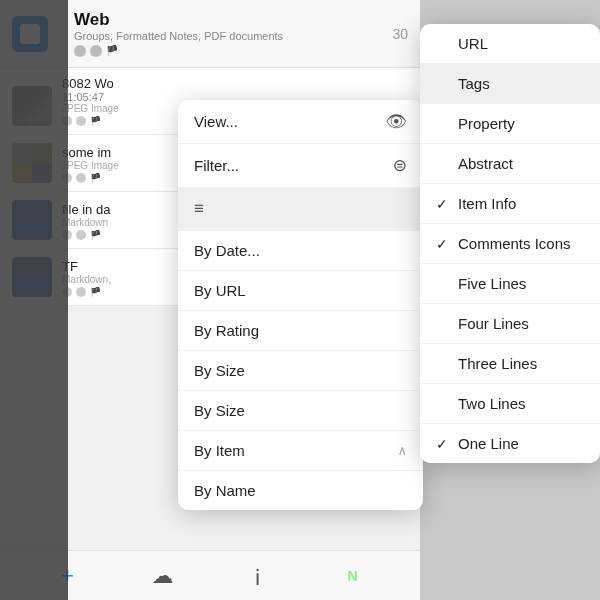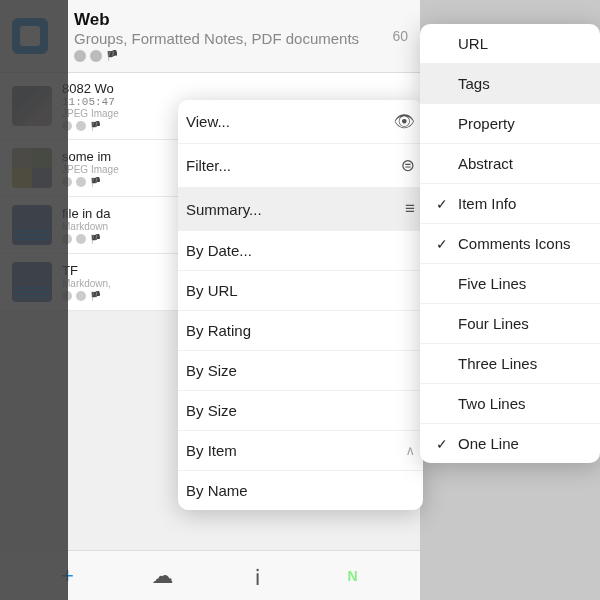--- a/index.html
+++ b/index.html
@@ -42,35 +42,35 @@
       flex-shrink: 0;
     }
     .web-icon-inner {
       width: 20px;
       height: 20px;
       background: white;
       border-radius: 3px;
     }
     .web-text { flex: 1; margin-left: 16px; }
     .web-title { font-size: 17px; font-weight: 600; color: #111; }
-    .web-sub { font-size: 15px; color: #888; }
+    .web-sub { font-size: 11px; color: #888; }
     .web-count { font-size: 14px; color: #999; margin-left: auto; }
     .top-bar-meta { display: flex; gap: 4px; margin-top: 3px; }
     .dot-btn { width: 12px; height: 12px; background: #bbb; border-radius: 50%; display: inline-block; }
     .pin-icon { font-size: 10px; color: #888; }
 
     
     .list-area {
       background: white;
       margin-top: 0;
     }
 
     .list-item {
       display: flex;
-      align-items: center;
+      align-items: flex-end;
       padding: 8px 12px;
       border-bottom: 1px solid #e8e8e8;
       gap: 10px;
     }
     .item-thumb {
       width: 40px;
       height: 40px;
       background: #ddd;
       border-radius: 4px;
       flex-shrink: 0;
@@ -84,21 +84,21 @@
     }
     .item-thumb .lines span {
       display: block;
       height: 2px;
       background: #1a8fe3;
       margin-bottom: 2px;
       border-radius: 1px;
     }
     .item-info { flex: 1; min-width: 0; }
     .item-name { font-size: 13px; font-weight: 500; color: #222; white-space: nowrap; overflow: hidden; text-overflow: ellipsis; }
-    .item-date { font-size: 11px; color: #888; font-family: Liberation Mono, monospace; }
+    .item-date { font-size: 11px; color: #888; }
     .item-type { font-size: 10px; color: #aaa; }
     .item-meta { display: flex; gap: 4px; margin-top: 2px; align-items: center; }
     .meta-dot { width: 10px; height: 10px; background: #ccc; border-radius: 50%; }
     .meta-flag { font-size: 9px; color: #999; }
 
     
     .left-strip {
       position: absolute;
       top: 0; left: 0;
       width: 68px;
@@ -154,21 +154,21 @@
       border-radius: 10px;
       box-shadow: 0 4px 24px rgba(0,0,0,0.22);
       overflow: hidden;
       z-index: 11;
     }
 
     .menu-item {
       display: flex;
       align-items: center;
       justify-content: space-between;
-      padding: 11px 8px;
+      padding: 11px 16px;
       font-size: 15px;
       color: #222;
       border-bottom: 1px solid #f0f0f0;
       cursor: pointer;
     }
     .menu-item:last-child { border-bottom: none; }
     .menu-item.highlighted { background: #efefef; }
     .menu-item .menu-icon { font-size: 17px; color: #555; }
     .menu-item .arrow { font-size: 13px; color: #aaa; }
     .menu-item-text { flex: 1; }
@@ -215,21 +215,21 @@
     </div>
     <div class="web-text">
       <div class="web-title">Web</div>
       <div class="web-sub">Groups, Formatted Notes, PDF documents</div>
       <div class="top-bar-meta">
         <span class="dot-btn"></span>
         <span class="dot-btn"></span>
         <span class="pin-icon">🏴</span>
       </div>
     </div>
-    <div class="web-count">60</div>
+    <div class="web-count">30</div>
   </div>
 
   <div class="list-area">
 
     <div class="list-item">
       <div class="item-thumb dark">
         <div class="thumb-photo"></div>
       </div>
       <div class="item-info">
         <div class="item-name">8082 Wo</div>
@@ -320,21 +320,20 @@
     <span class="menu-item-text">View...</span>
     <span class="menu-icon">👁</span>
   </div>
 
   <div class="menu-item">
     <span class="menu-item-text">Filter...</span>
     <span class="menu-icon">⊜</span>
   </div>
 
   <div class="menu-item highlighted">
-    <span class="menu-item-text">Summary...</span>
     <span class="menu-icon">≡</span>
   </div>
 
   <div class="menu-item">
     <span class="menu-item-text">By Date...</span>
   </div>
 
   <div class="menu-item">
     <span class="menu-item-text">By URL</span>
   </div>

